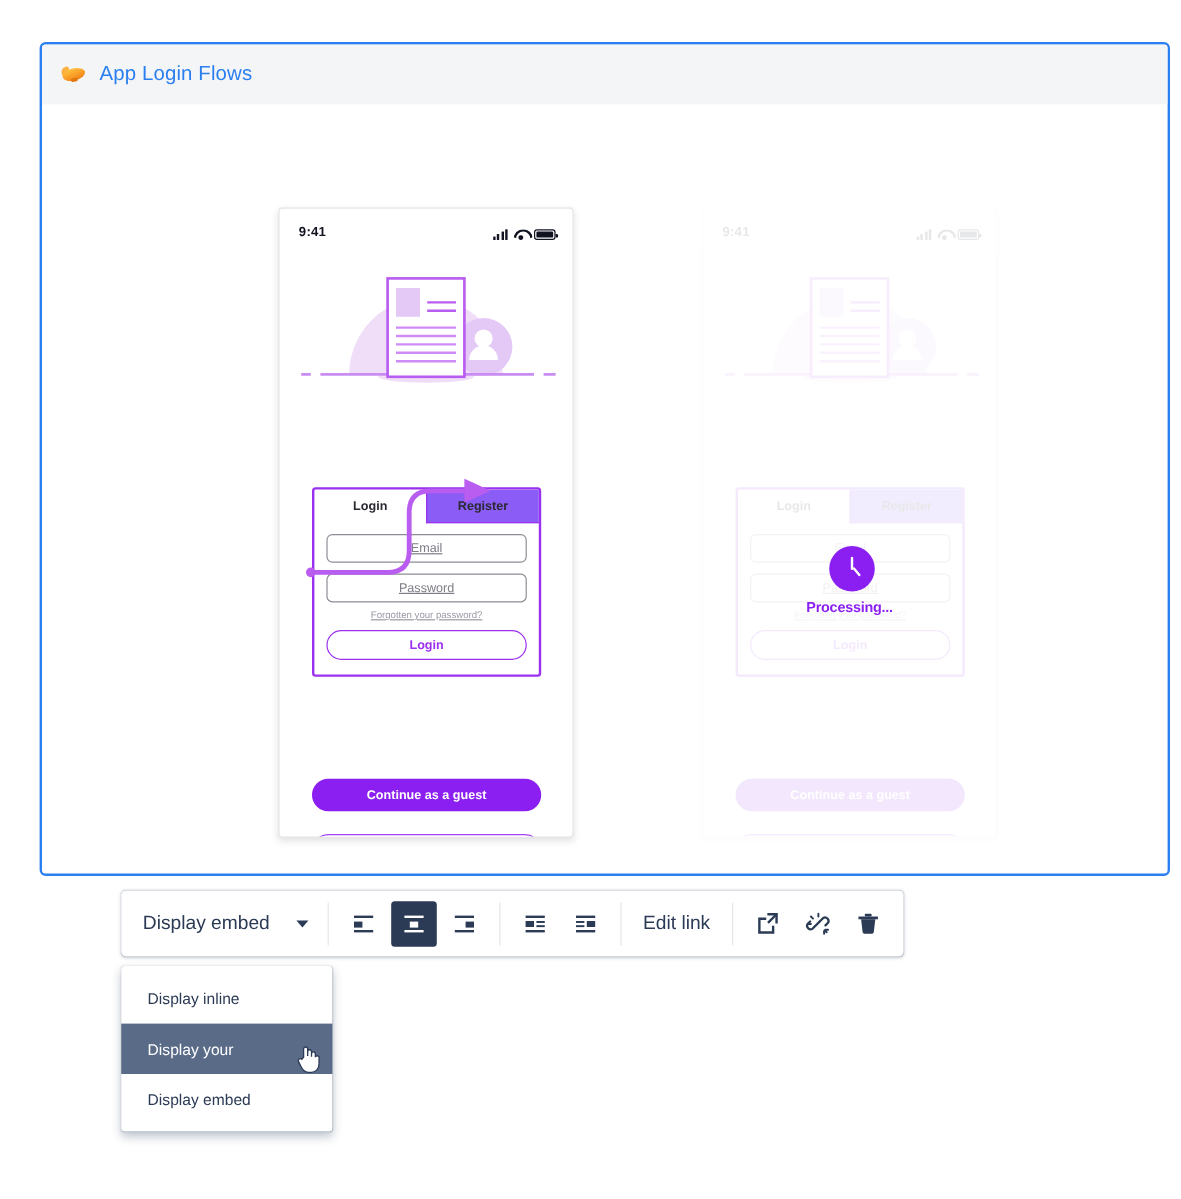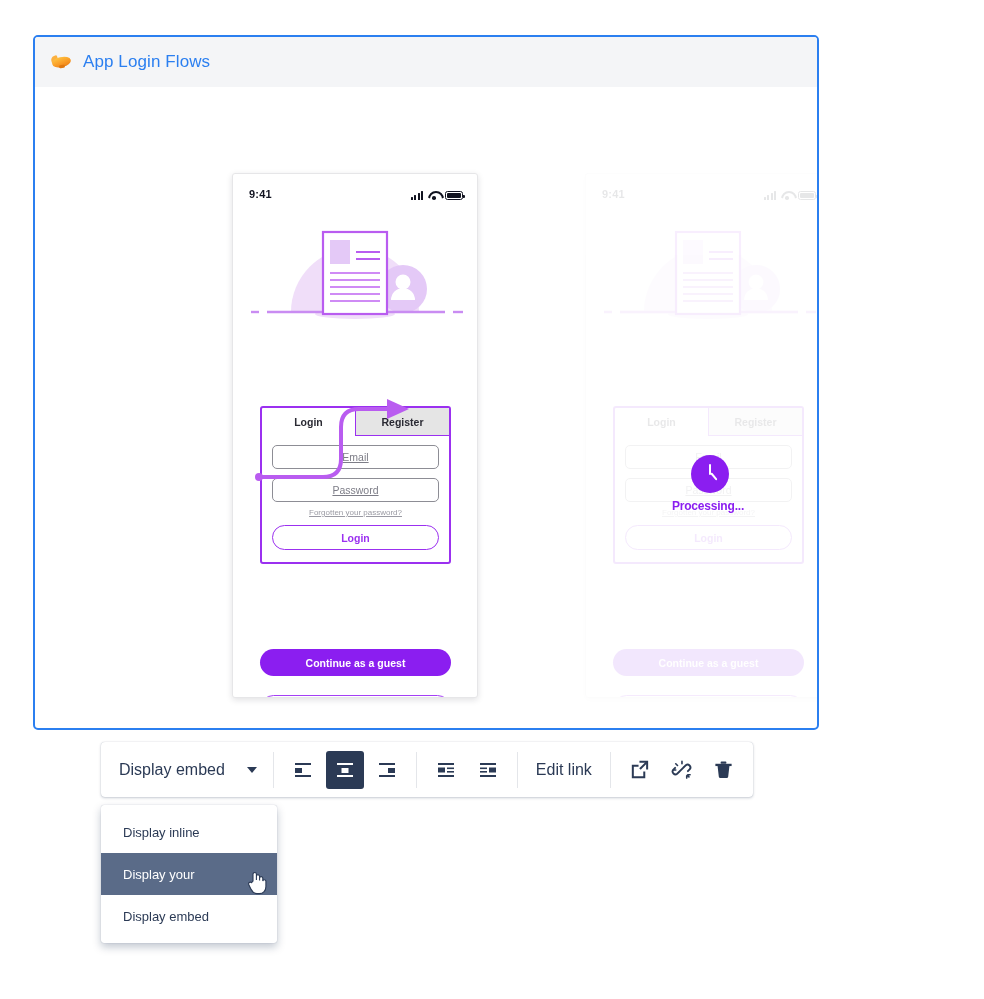--- a/index.html
+++ b/index.html
@@ -12,21 +12,21 @@
     width: 984px;
     height: 999px;
     overflow: hidden;
     background: #ffffff;
   }
 
   
   .embed-card {
     position: absolute;
     left: 33px; top: 35px;
-    width: 786px; height: 695px;
+    width: 942px; height: 695px;
     border: 2px solid #2b7ff0;
     border-radius: 5px;
     background: #ffffff;
     box-sizing: border-box;
     overflow: hidden;
   }
   .embed-header {
     height: 50px;
     background: #f4f5f7;
     display: flex;
@@ -154,21 +154,21 @@
     padding-bottom: 12px;
   }
   .tabs { display: flex; height: 28px; }
   .tab {
     flex: 1;
     display: flex; align-items: center; justify-content: center;
     font-size: 10.5px; font-weight: bold; color: #2a2a33;
     box-sizing: border-box;
   }
   .tab.inactive {
-    background: #e5e5e5;
+    background: #8b5cf6;
     border-left: 1.6px solid #9b30f0;
     border-bottom: 1.6px solid #9b30f0;
   }
   .field {
     margin: 9px 10px 0 10px;
     height: 24px;
     border: 1.4px solid #8d8d95;
     border-radius: 5px;
     display: flex; align-items: center; justify-content: center;
     font-size: 10.5px; color: #7d7d87;

